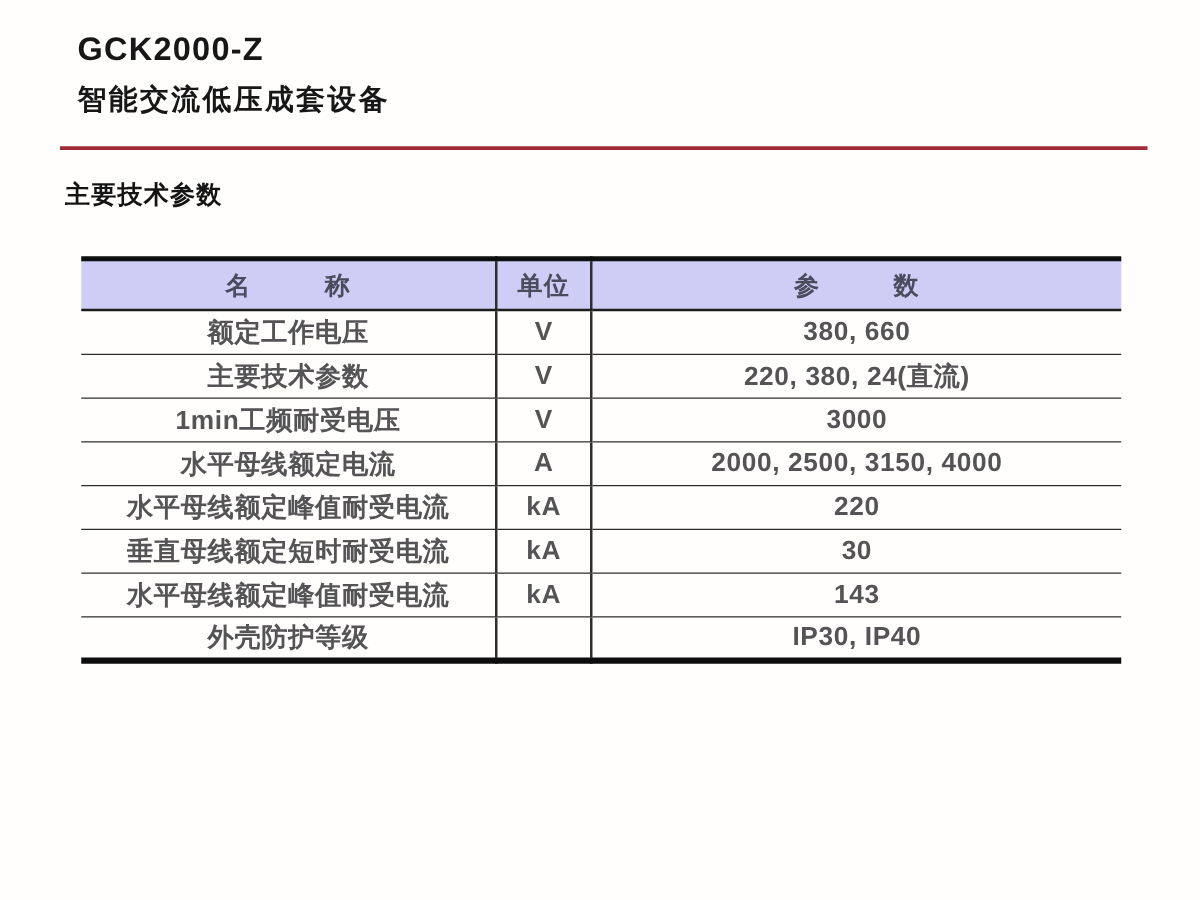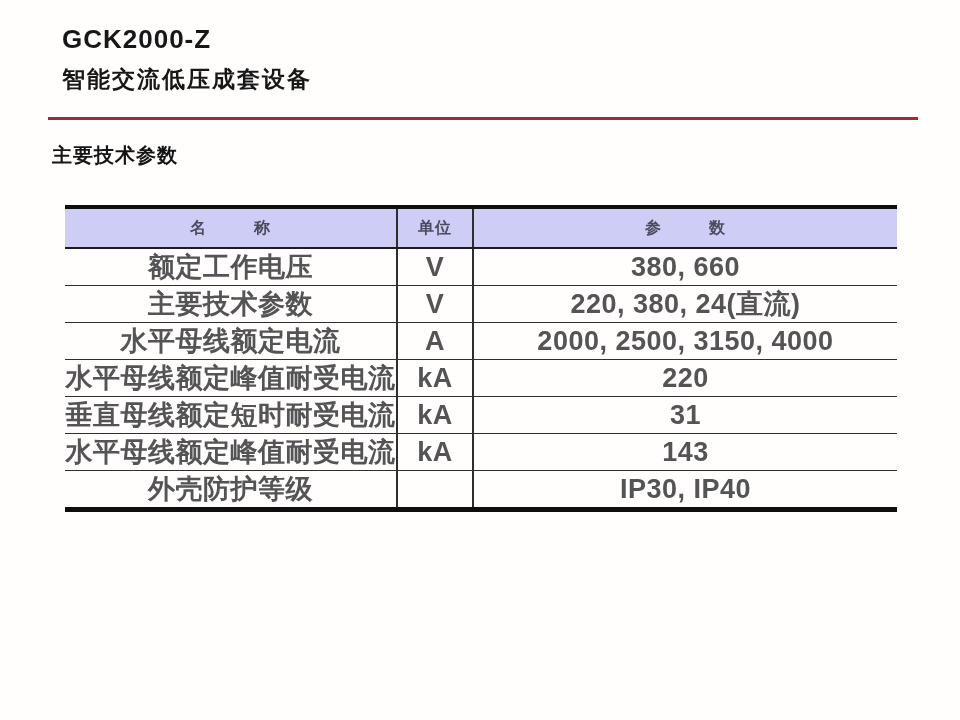--- a/index.html
+++ b/index.html
@@ -61,36 +61,36 @@
     top: 205px;
     width: 832px;
     border-collapse: collapse;
     table-layout: fixed;
     border-top: 4px solid #0e0e0e;
     border-bottom: 5px solid #0e0e0e;
   }
   table.params th {
     background: var(--table-header-bg);
     color: var(--table-header-text);
-    font-size: 16px;
+    font-size: 20px;
     font-weight: 700;
     height: 41px;
     text-align: center;
     vertical-align: middle;
     border-bottom: 2px solid var(--border-color);
     letter-spacing: 1px;
   }
   table.params th.spaced {
     word-spacing: 2.6em;
   }
   table.params td {
     height: 35px;
     text-align: center;
     vertical-align: middle;
-    font-size: 27px;
+    font-size: 21px;
     font-weight: 700;
     color: var(--body-text);
     border-bottom: 1px solid #2e2e2e;
     letter-spacing: 0.5px;
     white-space: nowrap;
     overflow: hidden;
   }
   table.params tr:last-child td { border-bottom: none; }
   table.params th:nth-child(1),
   table.params td:nth-child(1),
@@ -131,33 +131,38 @@
           <td>额定工作电压</td>
           <td>V</td>
           <td>380, 660</td>
         </tr>
         <tr>
           <td>主要技术参数</td>
           <td>V</td>
           <td>220, 380, 24(直流)</td>
         </tr>
         <tr>
+          <td>1min工频耐受电压</td>
+          <td>V</td>
+          <td>3000</td>
+        </tr>
+        <tr>
           <td>水平母线额定电流</td>
           <td>A</td>
           <td>2000, 2500, 3150, 4000</td>
         </tr>
         <tr>
           <td>水平母线额定峰值耐受电流</td>
           <td>kA</td>
           <td>220</td>
         </tr>
         <tr>
           <td>垂直母线额定短时耐受电流</td>
           <td>kA</td>
-          <td>31</td>
+          <td>30</td>
         </tr>
         <tr>
           <td>水平母线额定峰值耐受电流</td>
           <td>kA</td>
           <td>143</td>
         </tr>
         <tr>
           <td>外壳防护等级</td>
           <td></td>
           <td>IP30, IP40</td>

